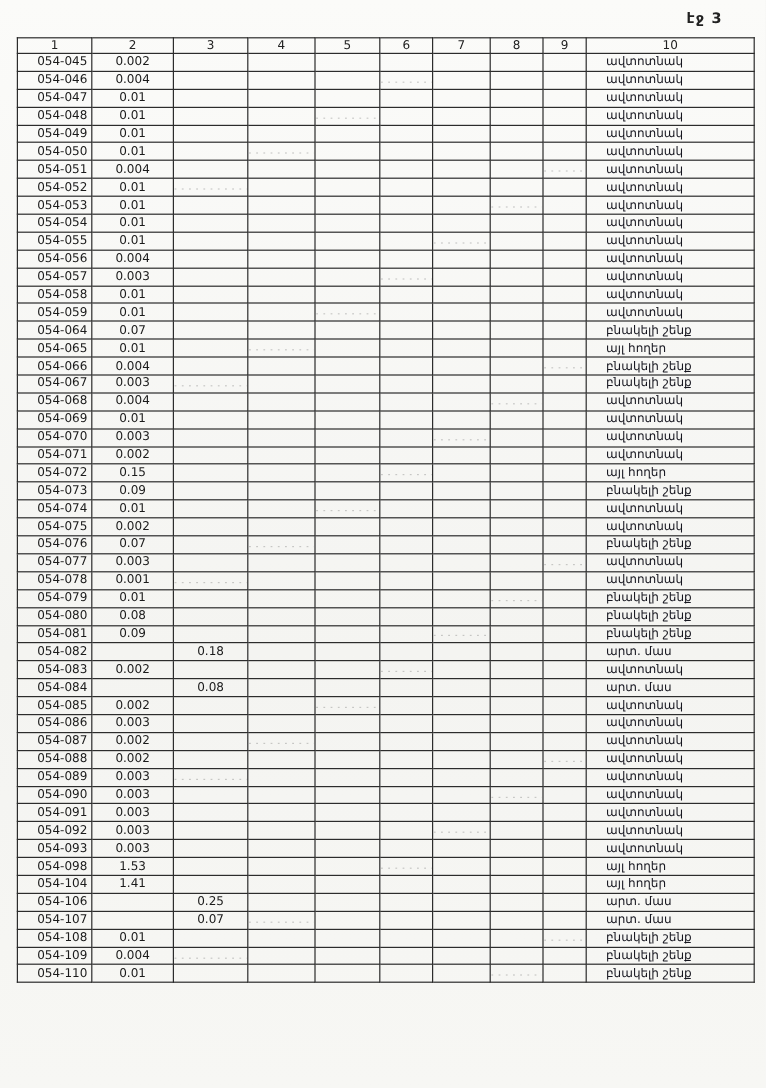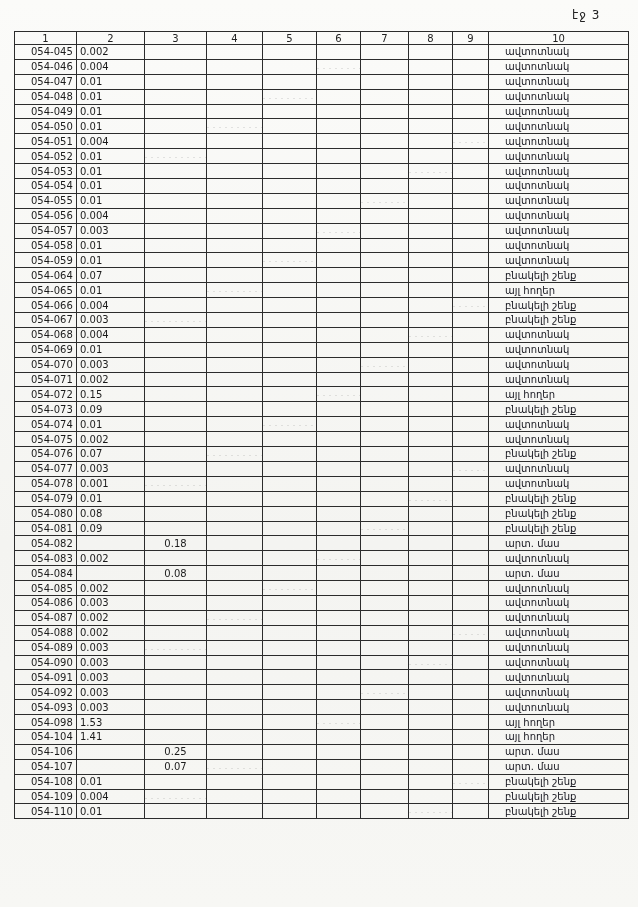--- a/index.html
+++ b/index.html
@@ -15,20 +15,21 @@
     background: linear-gradient(180deg, #fbfbf9 0%, #f4f4f1 60%, #f7f7f4 100%);
     overflow: hidden;
   }
   .page-label {
     position: absolute;
     top: 8px;
     left: 572px;
     font-size: 12px;
     color: #222;
     letter-spacing: 1px;
+    font-weight: bold;
   }
   table.doc-table {
     position: absolute;
     left: 14px;
     top: 31px;
     width: 614px;
     border-collapse: collapse;
     table-layout: fixed;
   }
   .doc-table th, .doc-table td {
@@ -43,21 +44,21 @@
   .doc-table thead th {
     height: 13px;
     font-weight: normal;
     text-align: center;
     color: #222;
   }
   .doc-table tbody td {
     height: 14.9px;
   }
   td.col-c1  { text-align: left; padding-left: 16px; }
-  td.col-c2  { text-align: left; }
+  td.col-c2  { text-align: center; }
   td.col-c3  { text-align: center; }
   td.col-c4, td.col-c5, td.col-c6, td.col-c7, td.col-c8, td.col-c9 { text-align: center; }
   td.col-c10 { text-align: left; padding-left: 16px; color: #16161f; }
   
   td.artifact {
     background-image: linear-gradient(to right, rgba(60,60,60,0.25) 20%, rgba(60,60,60,0) 20%);
     background-size: 6px 1px;
     background-repeat: repeat-x;
     background-position: 0 62%;
   }

